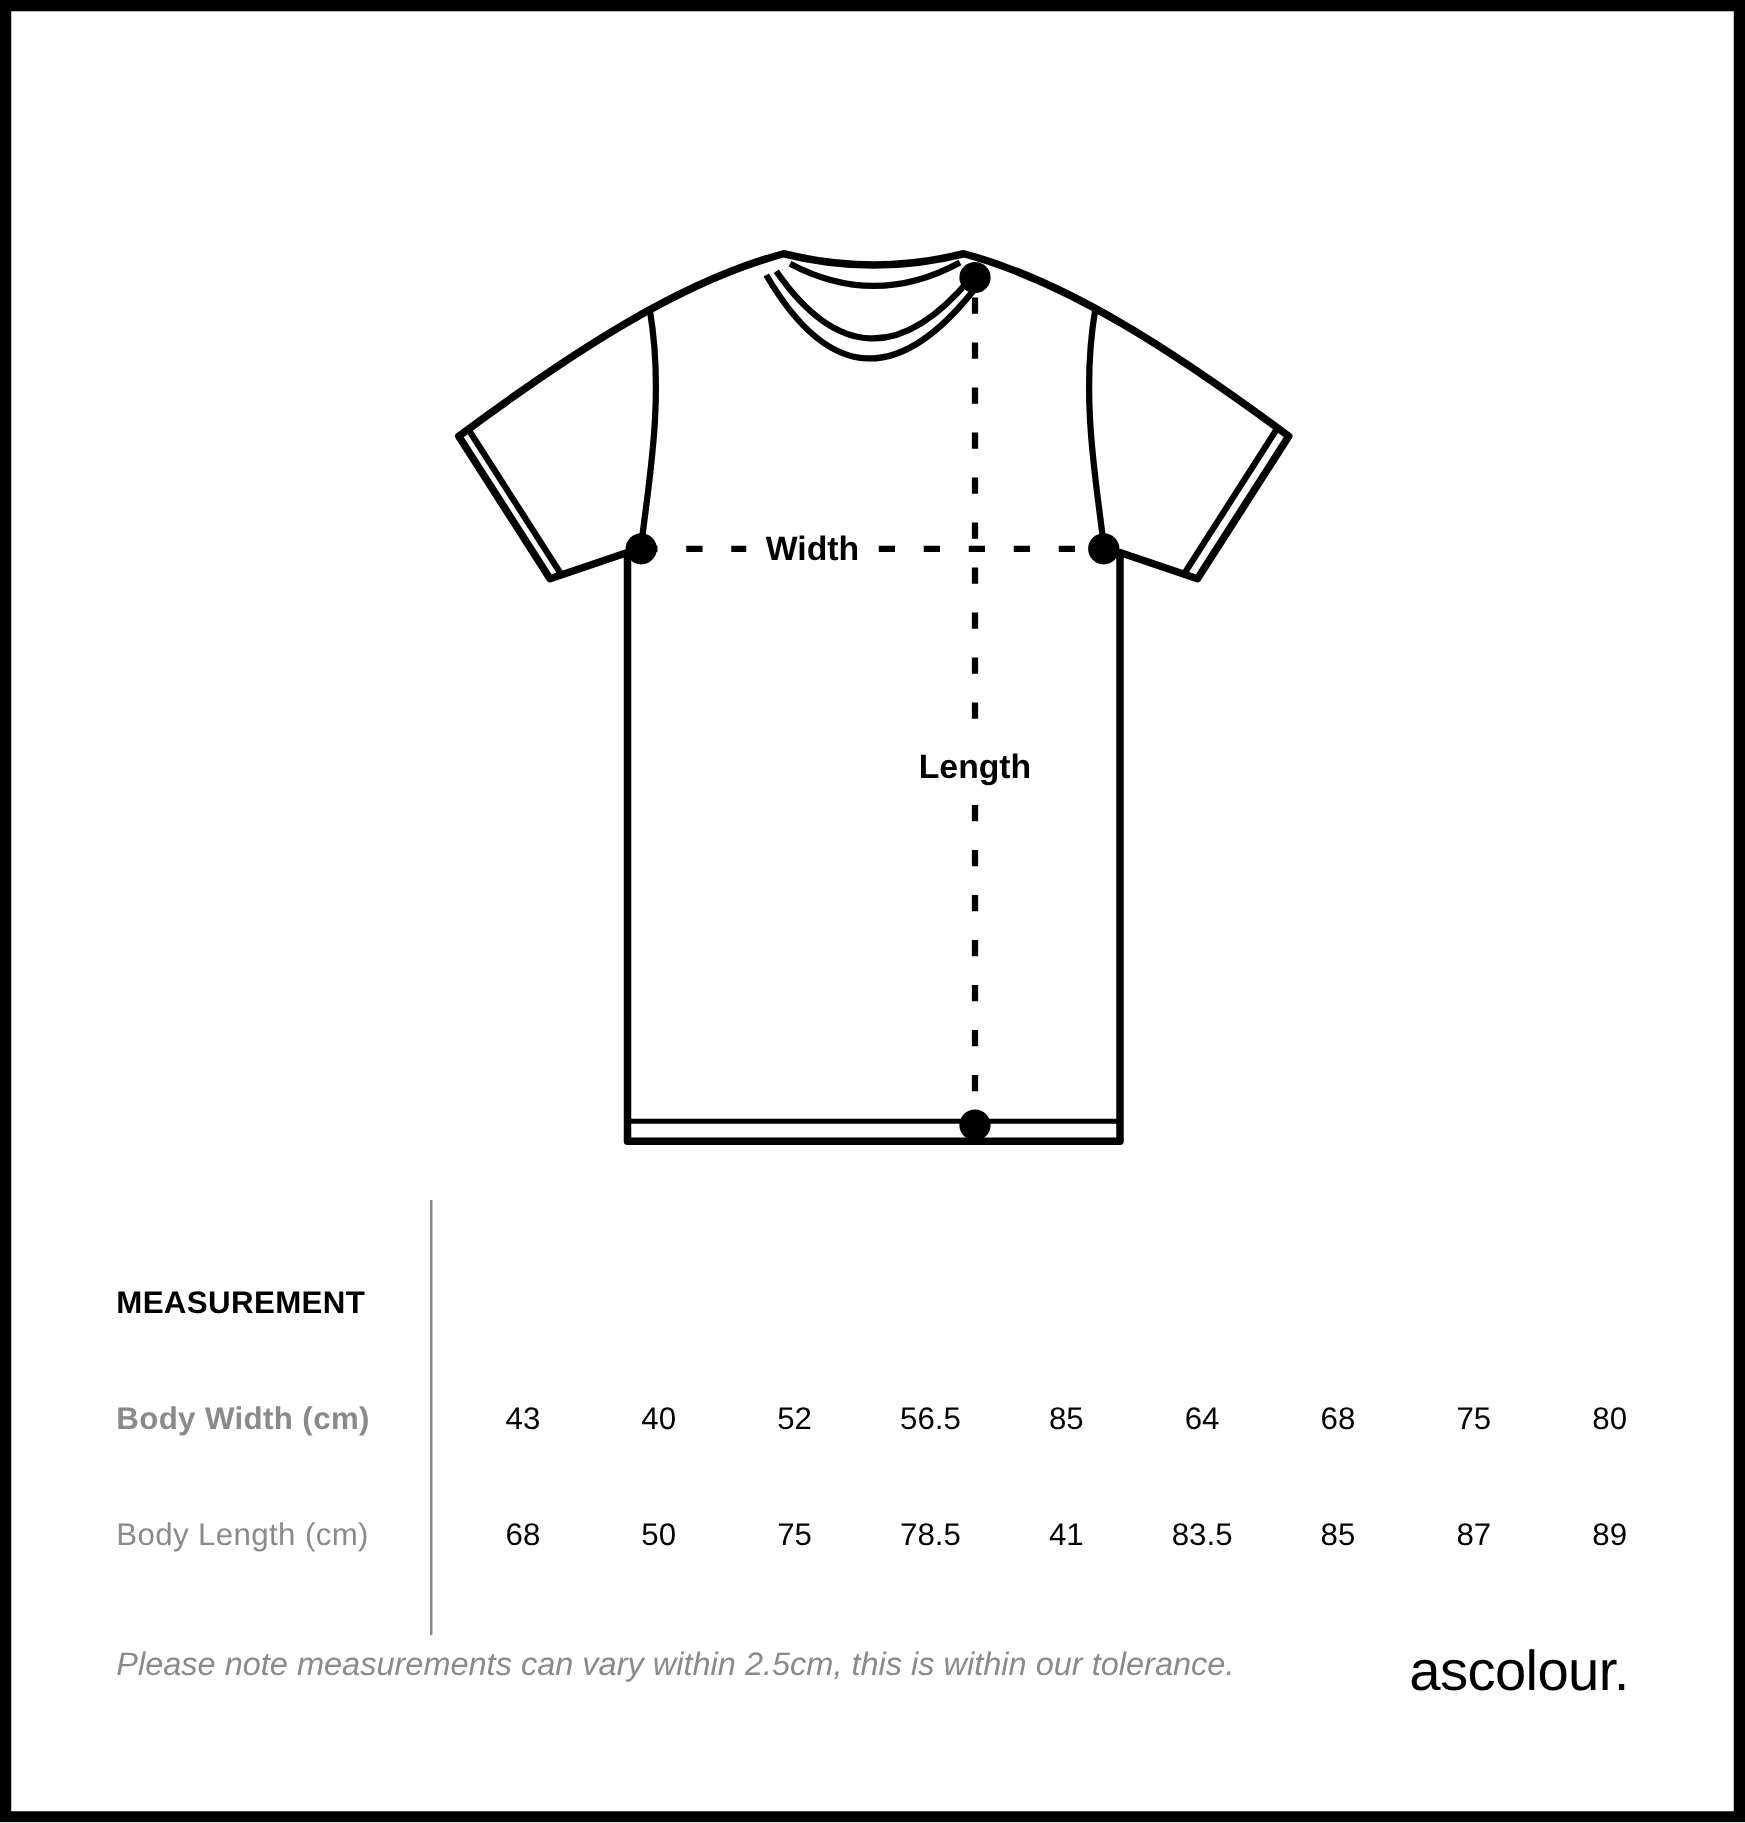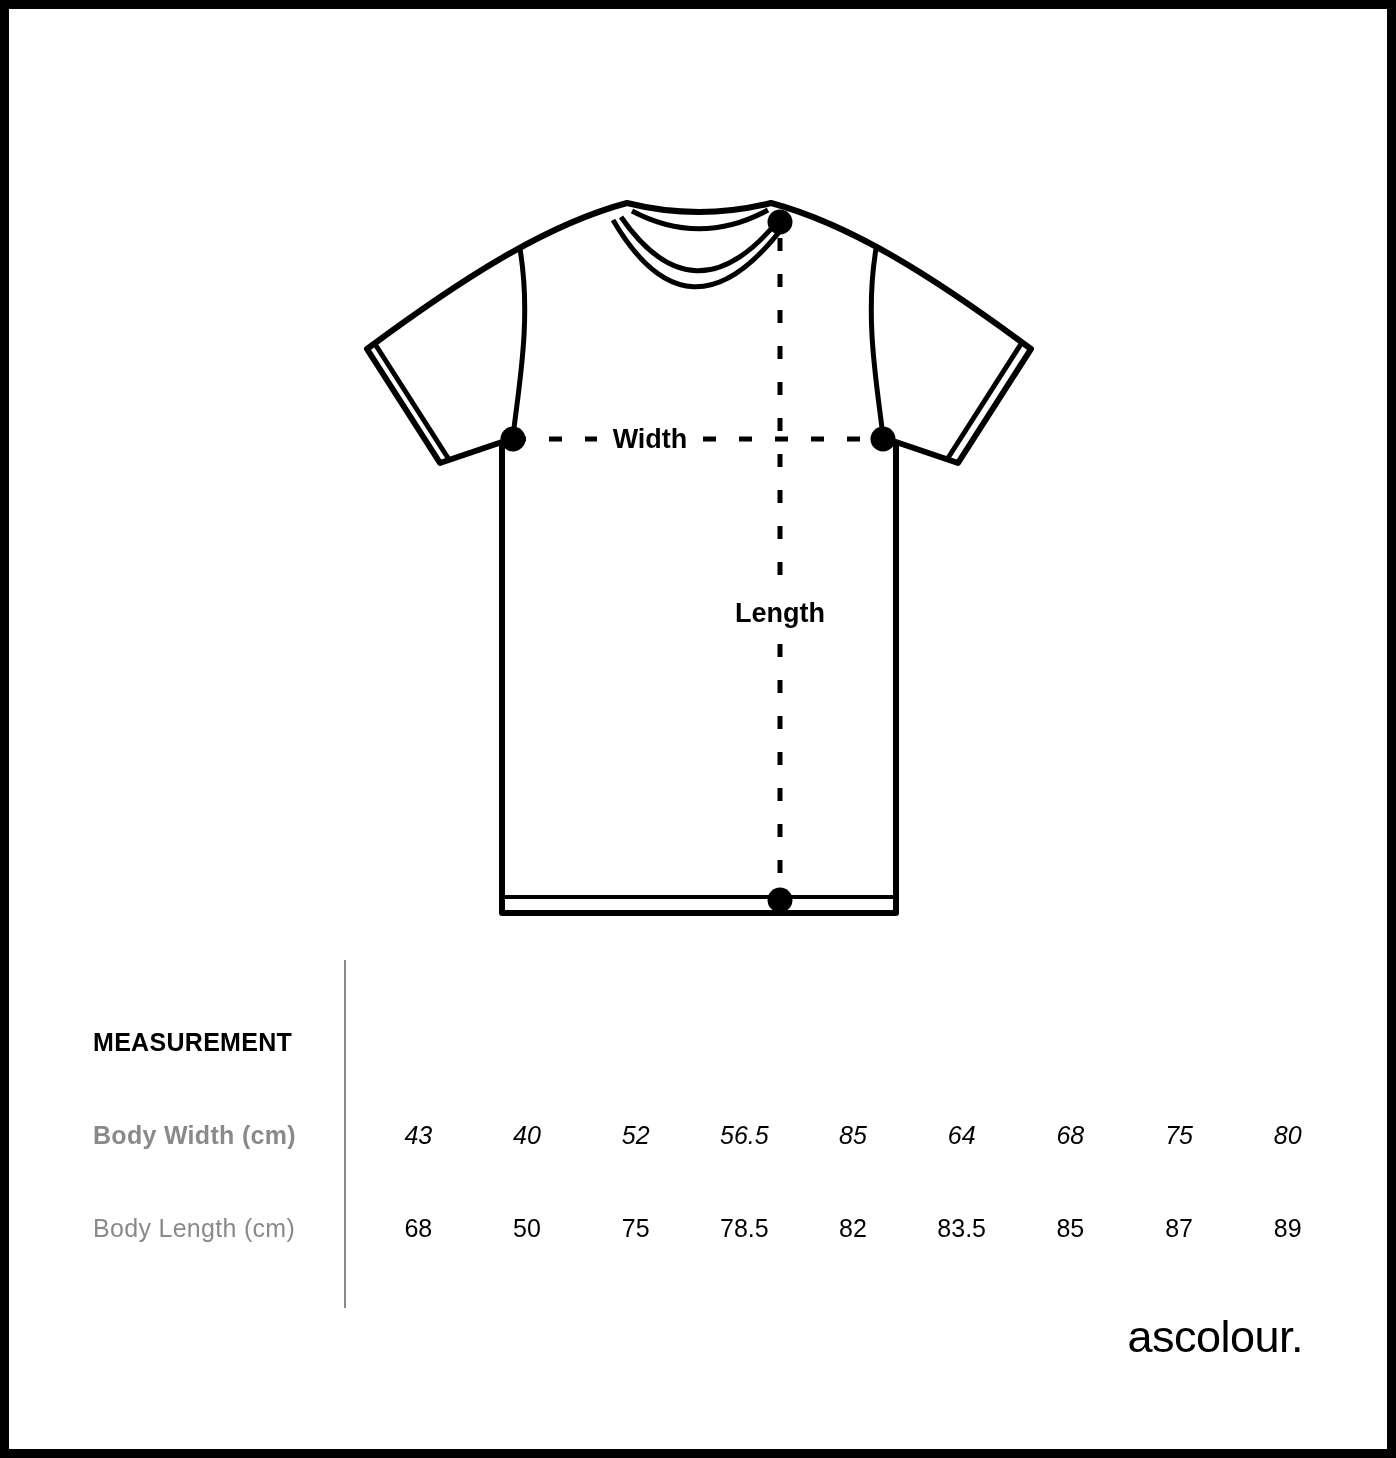--- a/index.html
+++ b/index.html
@@ -11,21 +11,21 @@
   .title{
     position:absolute;top:60px;left:0;width:100%;text-align:center;
     font-size:88px;line-height:1;font-weight:700;letter-spacing:-1px;margin:0;
   }
   .tshirt{position:absolute;left:340px;top:190px;width:724px;height:740px;}
   .tshirt text{font-family:"Liberation Sans",sans-serif;font-weight:700;font-size:27px;}
   .divider{position:absolute;left:344px;top:960px;width:2px;height:348px;background:#8a8a8a;}
   .m-header{position:absolute;left:93px;top:1027px;font-size:25px;font-weight:700;line-height:30px;letter-spacing:.3px;}
   .size-row{position:absolute;left:364px;width:978px;display:flex;font-size:25px;line-height:30px;}
   .size-row.hdr{top:1027px;font-weight:700;}
-  .size-row.r1{top:1120px;font-style:italic;}
+  .size-row.r1{top:1120px;}
   .size-row.r2{top:1213px;}
   .cell{flex:1;text-align:center;}
   .row-label{position:absolute;left:93px;color:#8a8a8a;font-size:25px;line-height:30px;letter-spacing:.3px;}
   .rl1{top:1120px;font-weight:bold;}
   .rl2{top:1213px;}
   .note{position:absolute;left:93px;top:1316px;font-size:26px;font-style:italic;color:#8a8a8a;line-height:30px;}
   .brand{position:absolute;right:93px;top:1310px;font-size:45px;line-height:1.2;letter-spacing:-.5px;color:#000;}
 </style>
 </head>
 <body>
@@ -81,23 +81,24 @@
     <div class="cell">75</div>
     <div class="cell">80</div>
   </div>
 
   <div class="row-label rl2">Body Length (cm)</div>
   <div class="size-row r2">
     <div class="cell">68</div>
     <div class="cell">50</div>
     <div class="cell">75</div>
     <div class="cell">78.5</div>
-    <div class="cell">82</div>
+    <div class="cell">41</div>
     <div class="cell">83.5</div>
     <div class="cell">85</div>
     <div class="cell">87</div>
     <div class="cell">89</div>
   </div>
 
+  <div class="note">Please note measurements can vary within 2.5cm, this is within our tolerance.</div>
   <div class="brand">ascolour.</div>
 
   <div class="frame"></div>
 </div>
 
 </body></html>

